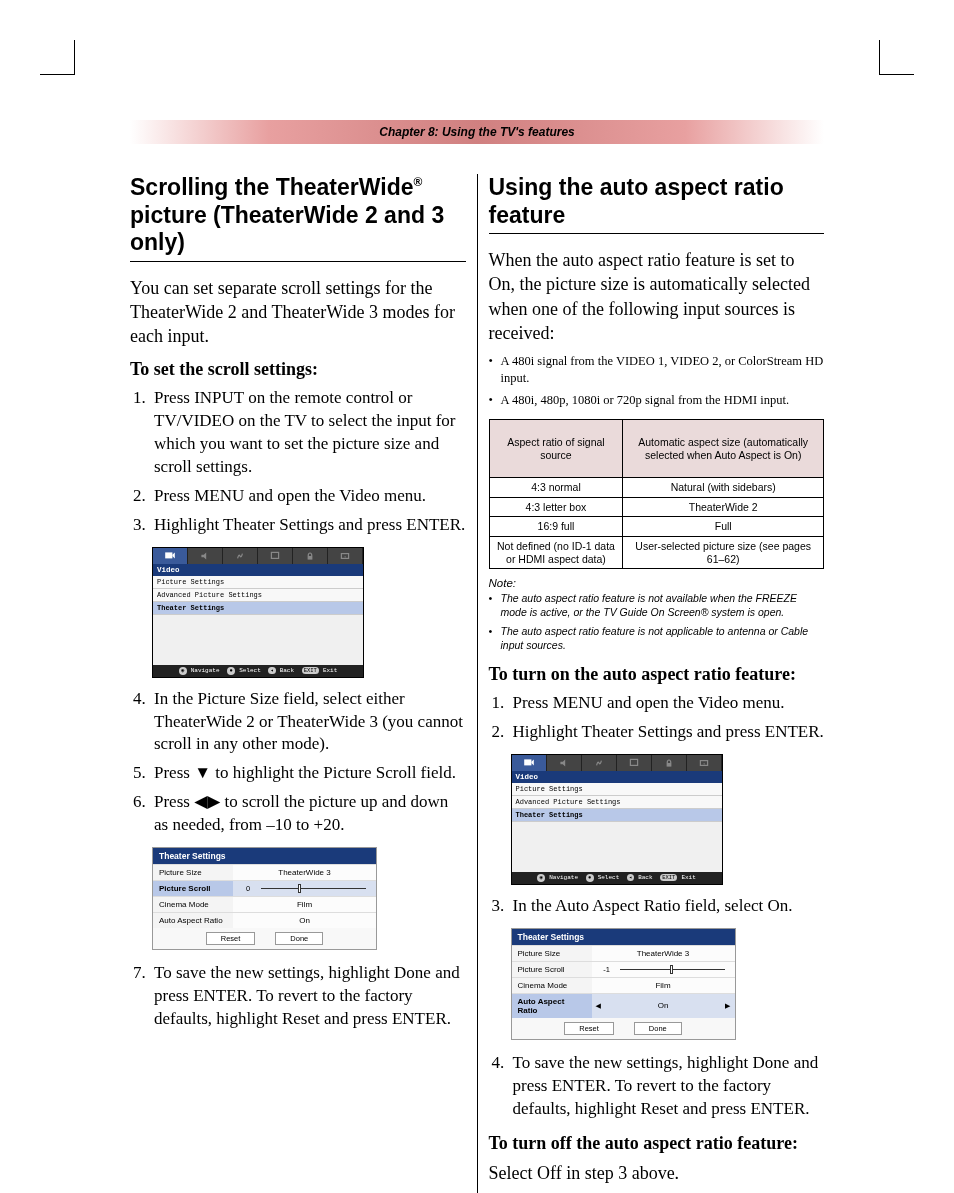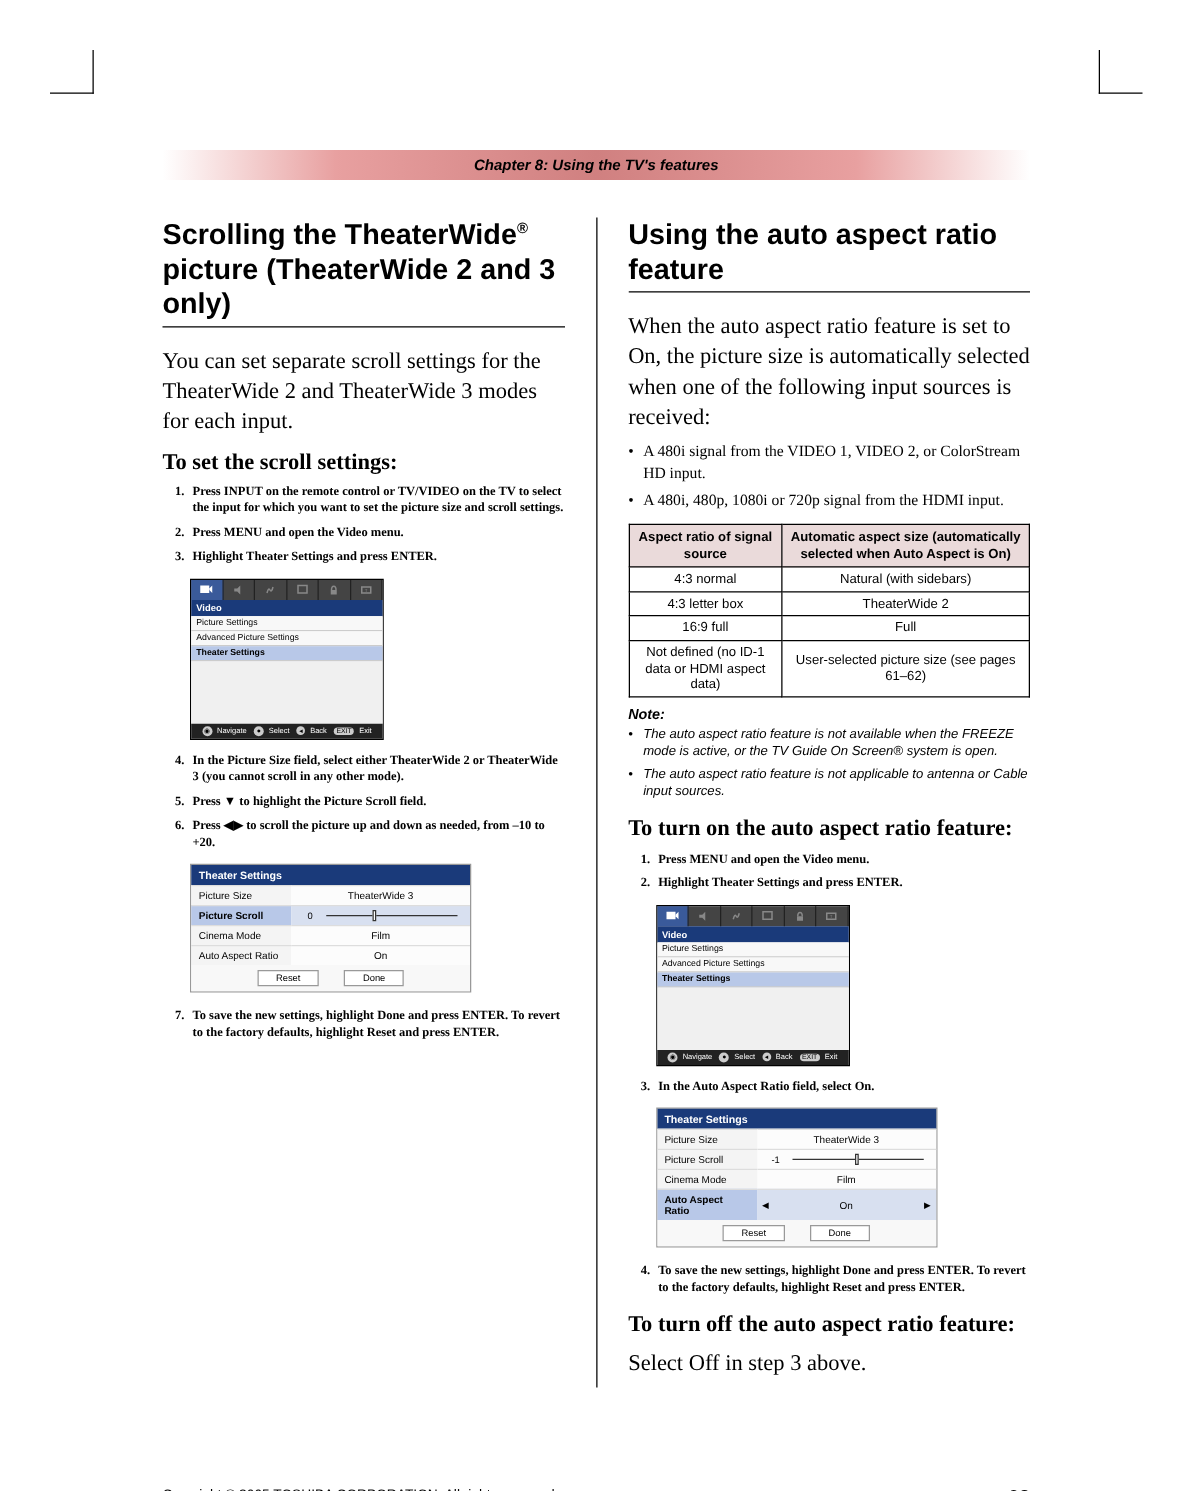--- a/index.html
+++ b/index.html
@@ -23,21 +23,21 @@
     text-align: center;
     font-size: 12px;
     font-weight: bold;
     font-style: italic;
     font-family: Arial, sans-serif;
     padding: 5px 0;
     margin-bottom: 30px;
   }
   .columns {
     display: flex;
-    gap: 25px;
+    gap: 11px;
   }
   .col {
     flex: 1;
     min-width: 0;
   }
   .col-divider {
     width: 1px;
     background: #000;
     align-self: stretch;
   }
@@ -49,34 +49,34 @@
     margin-bottom: 4px;
   }
   h1 sup { font-size: 12px; vertical-align: super; }
   .h1-underline {
     border-bottom: 1px solid #000;
     margin-bottom: 14px;
   }
   p { margin-bottom: 8px; line-height: 1.35; font-size: 18px; }
   .bold-para { font-weight: bold; margin-top: 8px; margin-bottom: 6px; }
   ol { margin-left: 20px; margin-bottom: 10px; }
-  ol li { margin-bottom: 6px; line-height: 1.35; font-size: 10px; padding-left: 4px; font-weight: bold;}
+  ol li { margin-bottom: 6px; line-height: 1.35; font-size: 17px; padding-left: 4px;}
   ul.bullets { list-style: none; margin-left: 0; margin-bottom: 10px; }
   ul.bullets li { margin-bottom: 5px; line-height: 1.35; font-size: 12.5px; padding-left: 12px; position: relative;}
   ul.bullets li::before { content: "•"; position: absolute; left: 0; }
-  .note-heading { font-weight: bold; font-style: italic; font-family: Arial, sans-serif; font-size: 11.5px; margin-top: 8px; margin-bottom: 2px;}
+  .note-heading { font-weight: normal; font-style: italic; font-family: Arial, sans-serif; font-size: 11.5px; margin-top: 8px; margin-bottom: 2px;}
   ul.note-list { list-style: none; margin-left: 0; margin-bottom: 10px;}
   ul.note-list li { font-style: italic; font-family: Arial, sans-serif; font-size: 10.5px; line-height: 1.35; margin-bottom: 4px; padding-left: 12px; position: relative;}
   ul.note-list li::before { content: "•"; position: absolute; left: 0; }
   
   .osd {
-    width: 155px;
+    width: 212px;
     margin: 6px 0 10px 22px;
     border: 1px solid #000;
-    font-family: Liberation Sans, sans-serif;
+    font-family: Liberation Mono, monospace;
     font-size: 7px;
   }
   .osd-tabs { display: flex; background: #444; }
   .osd-tab { flex: 1; height: 16px; border-right: 1px solid #222; display:flex; align-items:center; justify-content:center;}
   .osd-tab.active { background: #3a5a9a; }
   .osd-tab svg { width: 12px; height: 12px; }
   .osd-title { background: #1a3a7a; color: #fff; padding: 2px 4px; font-weight: bold; font-size: 7.5px;}
   .osd-body { background: #f0f0f0; }
   .osd-item { padding: 2px 4px; border-bottom: 1px solid #ccc; font-size: 7px; background:#f8f8f8;}
   .osd-item.sel { background: #b8c8e8; font-weight: bold; }
@@ -102,21 +102,21 @@
   .ts-footer { display:flex; padding: 4px; gap:20px; justify-content:center; background:#f8f8f8;}
   .ts-btn { border:1px solid #999; padding:1px 14px; font-size:7.5px; background:#fff;}
   .slider { flex:1; display:flex; align-items:center;}
   .slider-num { width:18px; text-align:center; font-size:7.5px;}
   .slider-track { flex:1; height:1px; background:#333; position:relative; margin:0 4px;}
   .slider-thumb { position:absolute; top:-4px; width:3px; height:9px; background:#fff; border:1px solid #333;}
   .val-arrows { position:absolute; font-size:7px;}
   .val-arrows.l { left:4px;} .val-arrows.r { right:4px;}
   
   .aspect-table { width: 100%; border-collapse: collapse; font-family: Arial, sans-serif; font-size: 10.5px; margin: 8px 0 6px 0;}
-  .aspect-table th { background: #eadada; border: 1px solid #000; padding: 4px 6px; font-weight: bold; text-align:center; line-height:1.2;}
+  .aspect-table th { background: #eadada; border: 1px solid #000; padding: 16px 6px; font-weight: normal; text-align:center; line-height:1.2;}
   .aspect-table td { border: 1px solid #000; padding: 3px 6px; text-align: center; line-height:1.2;}
   
   .footer-area { margin-top: 80px;}
   .copyright { text-align: left; font-family: Arial, sans-serif; font-size: 11px; margin-bottom: 14px;}
   .page-num { font-family: Arial, sans-serif; font-weight: bold; font-size: 16px; text-align: right; margin-top: -26px;}
 </style>
 </head>
 <body>
 
 <div class="crop-mark crop-tl"></div>

